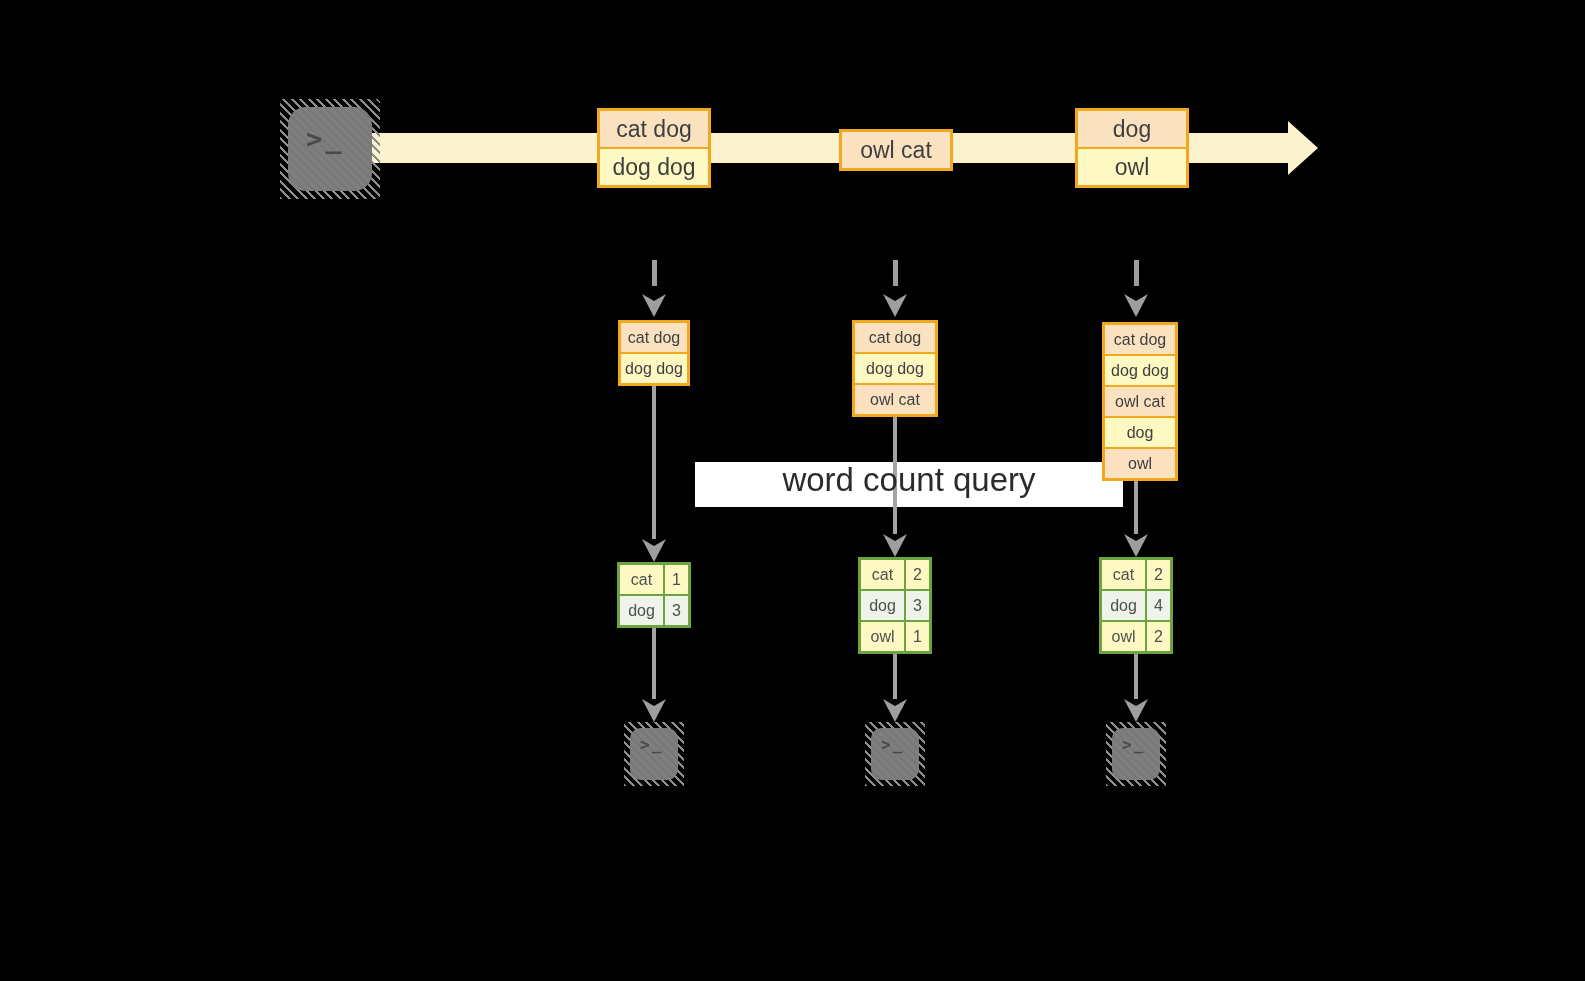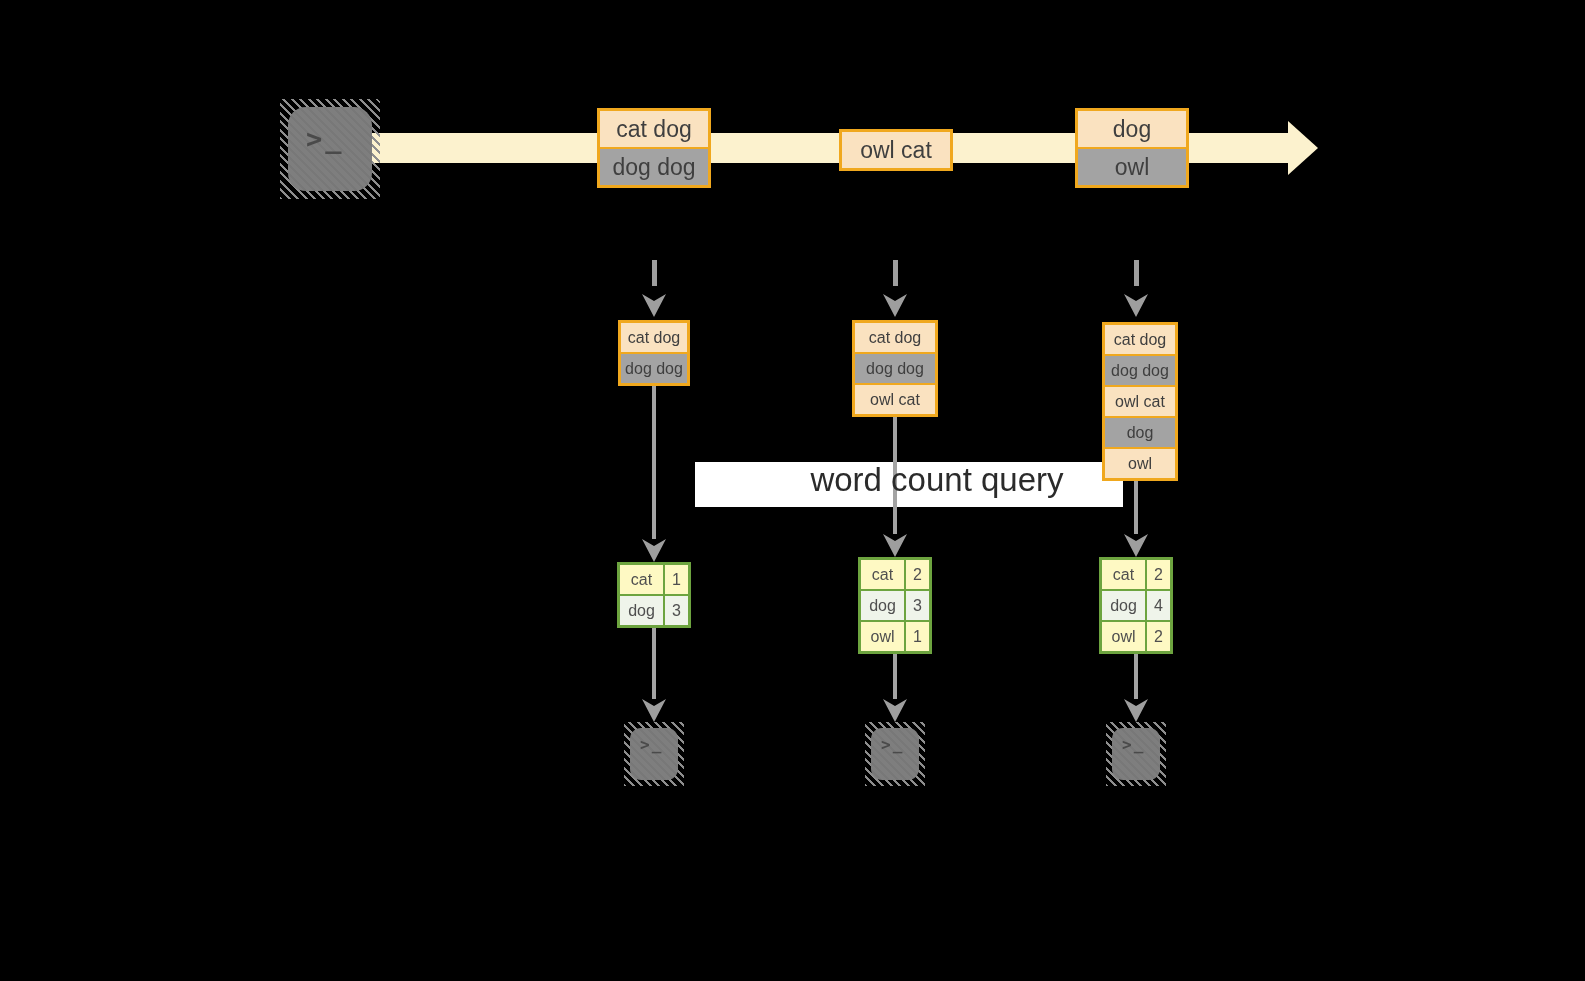--- a/index.html
+++ b/index.html
@@ -6,42 +6,42 @@
   body{font-family:"Liberation Sans",sans-serif;}
   .canvas{position:relative;width:1585px;height:981px;background:#000;overflow:hidden;}
 
   
   .stream-band{position:absolute;left:370px;top:133px;width:918px;height:30px;background:#FCF2CE;}
   .stream-head{position:absolute;left:1288px;top:121px;width:0;height:0;
     border-top:27px solid transparent;border-bottom:27px solid transparent;border-left:30px solid #FCF2CE;}
 
   
   .obox{position:absolute;border:3px solid #F0A81E;background:#F0A81E;display:flex;flex-direction:column;gap:2px;z-index:3;}
-  .ocell{display:flex;align-items:center;justify-content:center;color:#3F3F3F;background:#a3a3a3;}
+  .ocell{display:flex;align-items:center;justify-content:center;color:#3F3F3F;background:#fef9c3;}
   .ocell.alt{background:#FAE2C0;}
   .stream-box .ocell{width:108px;height:36px;font-size:23px;}
   .state-box .ocell{height:29px;font-size:16px;}
 
   
   .gtable{position:absolute;border:3px solid #6DA43F;background:#6DA43F;display:grid;grid-template-columns:43px 23px;gap:2px;}
   .gcell{display:flex;align-items:center;justify-content:center;height:29px;font-size:16px;color:#4F4F4F;background:#EFF4EA;}
   .gcell.alt{background:#fef9c3;}
 
   
   .varrow{position:absolute;width:24px;display:flex;flex-direction:column;align-items:center;}
   .varrow .dash{width:5px;height:26px;background:#9E9E9E;margin-bottom:8px;}
   .varrow .line{width:4px;background:#A3A3A3;}
   .varrow .ahead{width:24px;height:23px;background:#9E9E9E;
     clip-path:polygon(50% 100%,100% 0,50% 30%,0 0);}
   .marrow{z-index:2;}
 
   
   .band-bg{position:absolute;left:695px;top:462px;width:428px;height:45px;background:#FFFFFF;z-index:1;}
   .band-label{position:absolute;left:695px;top:462px;width:428px;height:36px;z-index:5;
-    display:flex;align-items:center;justify-content:center;font-size:33px;color:#2B2B2B;padding-left:28px;}
+    display:flex;align-items:center;justify-content:center;font-size:33px;color:#2B2B2B;}
 
   
   .term{position:absolute;background:repeating-linear-gradient(45deg,#8E8E8E 0 2px,rgba(0,0,0,0) 2px 6px);}
   .term-inner{position:absolute;background:#7E7E7E;
     background-image:repeating-linear-gradient(45deg,rgba(0,0,0,0.05) 0 2px,rgba(0,0,0,0) 2px 6px);}
   .term-glyph{position:absolute;font-family:"DejaVu Sans Mono",monospace;font-weight:bold;color:#4A4A4A;}
   .term-lg{width:100px;height:100px;}
   .term-lg .term-inner{inset:8px;border-radius:18px;}
   .term-lg .term-glyph{left:18px;top:16px;font-size:27px;letter-spacing:3px;}
   .term-sm{width:60px;height:64px;}

